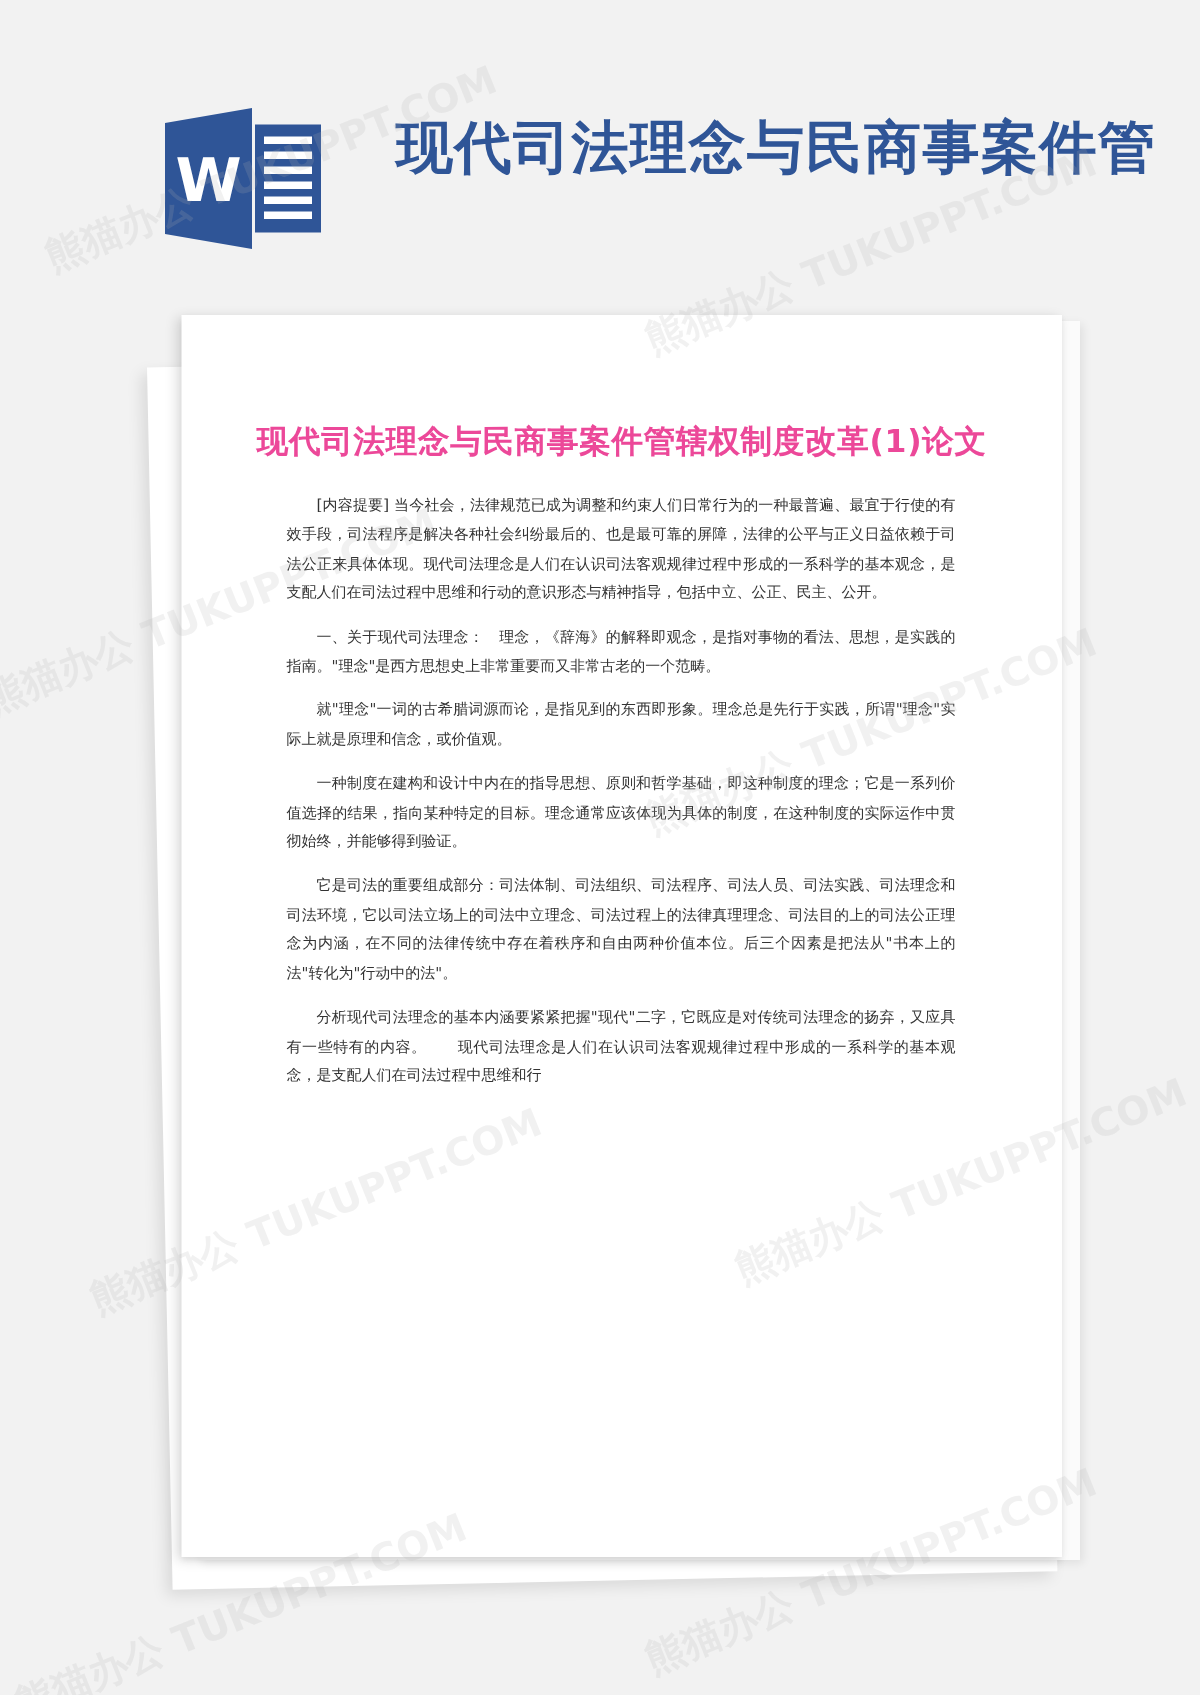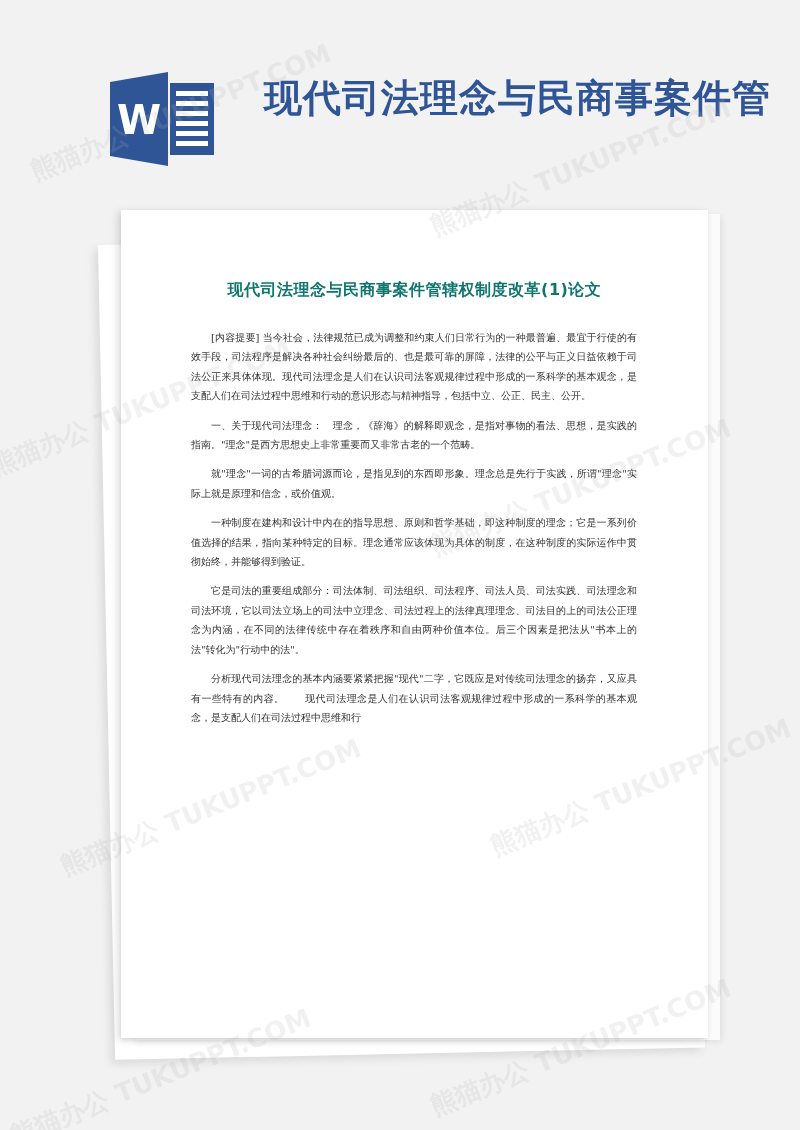--- a/index.html
+++ b/index.html
@@ -28,21 +28,21 @@
     background: #fbfbfb; box-shadow: 2px 2px 6px rgba(0,0,0,0.08);
   }
   .page {
     position: absolute; left: 121px; top: 210px; width: 587px; height: 828px;
     background: #ffffff;
     box-shadow: -3px 2px 8px rgba(0,0,0,0.14), 0 2px 4px rgba(0,0,0,0.06);
   }
   .doc-title {
     position: absolute; left: 0; top: 70px; width: 587px; text-align: center;
     font-family: "DejaVu Sans", "Liberation Sans", sans-serif;
-    font-size: 16px; font-weight: bold; color: #0f766e; letter-spacing: 0.5px;
+    font-size: 21px; font-weight: bold; color: #ec4899; letter-spacing: 0.5px;
   }
   .body-text {
     position: absolute; left: 70px; top: 118px; width: 446px;
     font-size: 10px; line-height: 19.4px; color: #333;
     text-align: justify;
   }
   .body-text p { margin: 0 0 10px 0; text-indent: 2em; }
   .watermark {
     position: absolute; font-family: "DejaVu Sans", "Liberation Sans", sans-serif;
     font-size: 26px; font-weight: bold; color: rgba(180,180,180,0.18);

